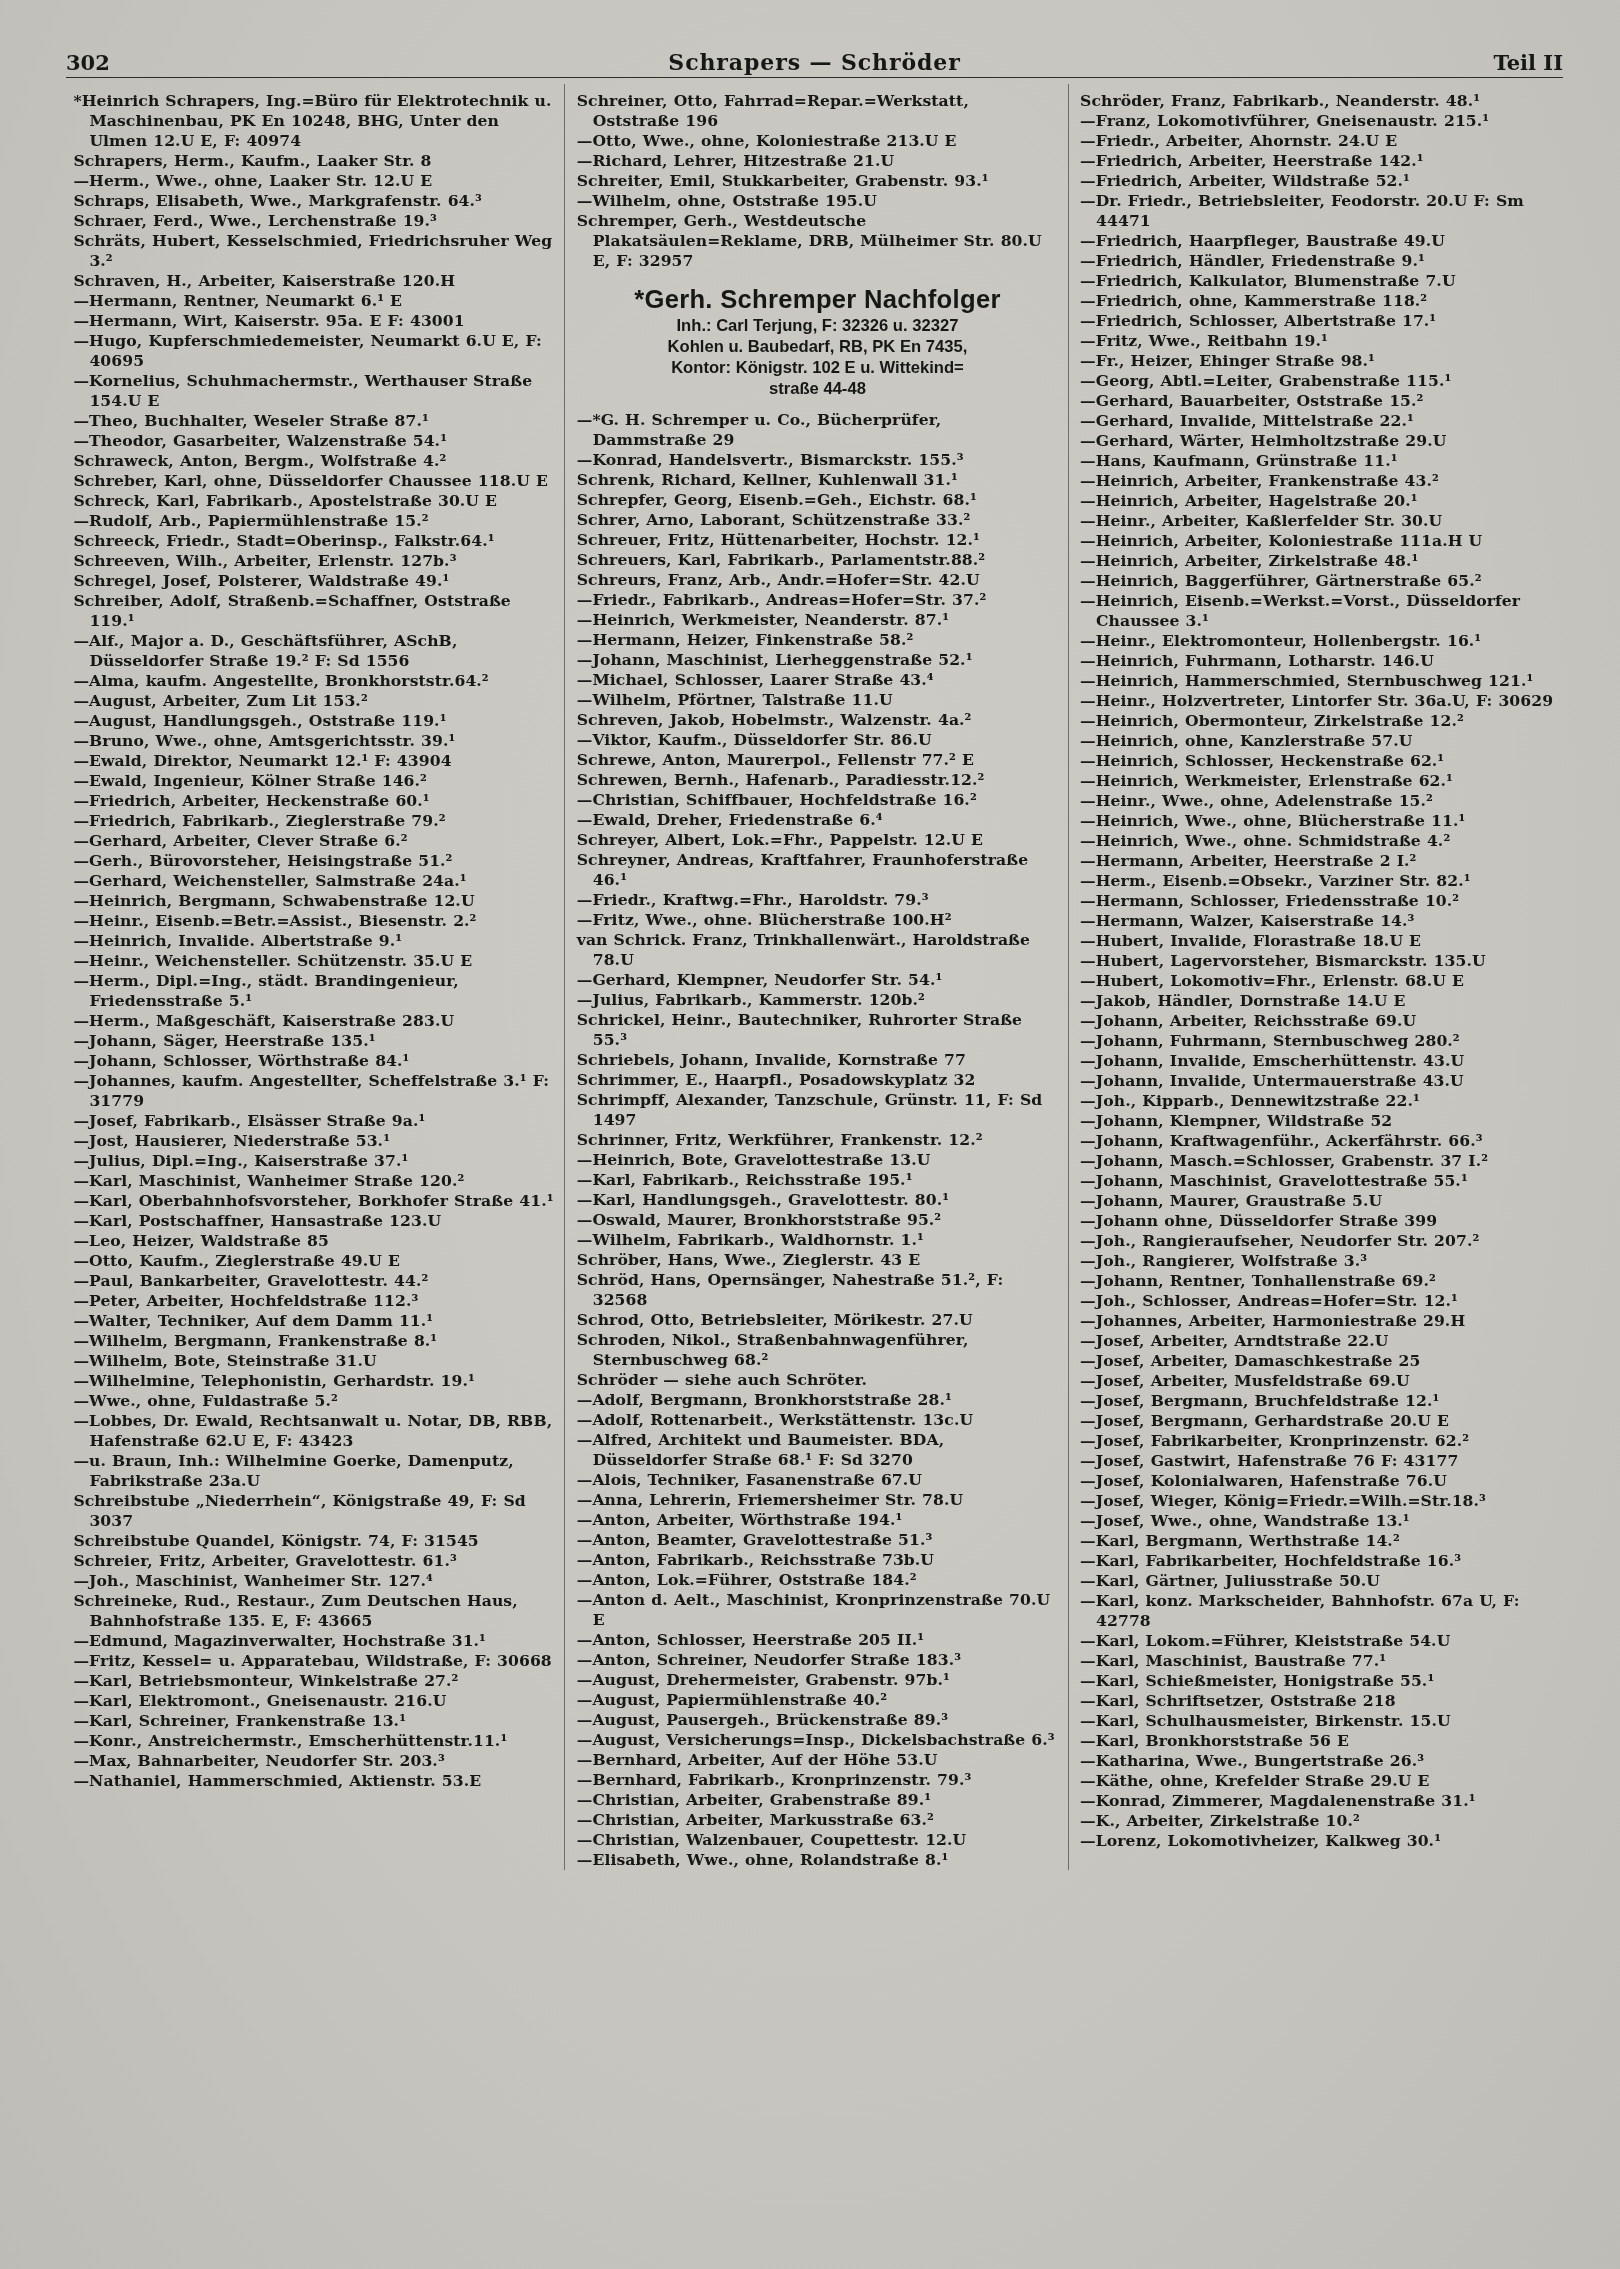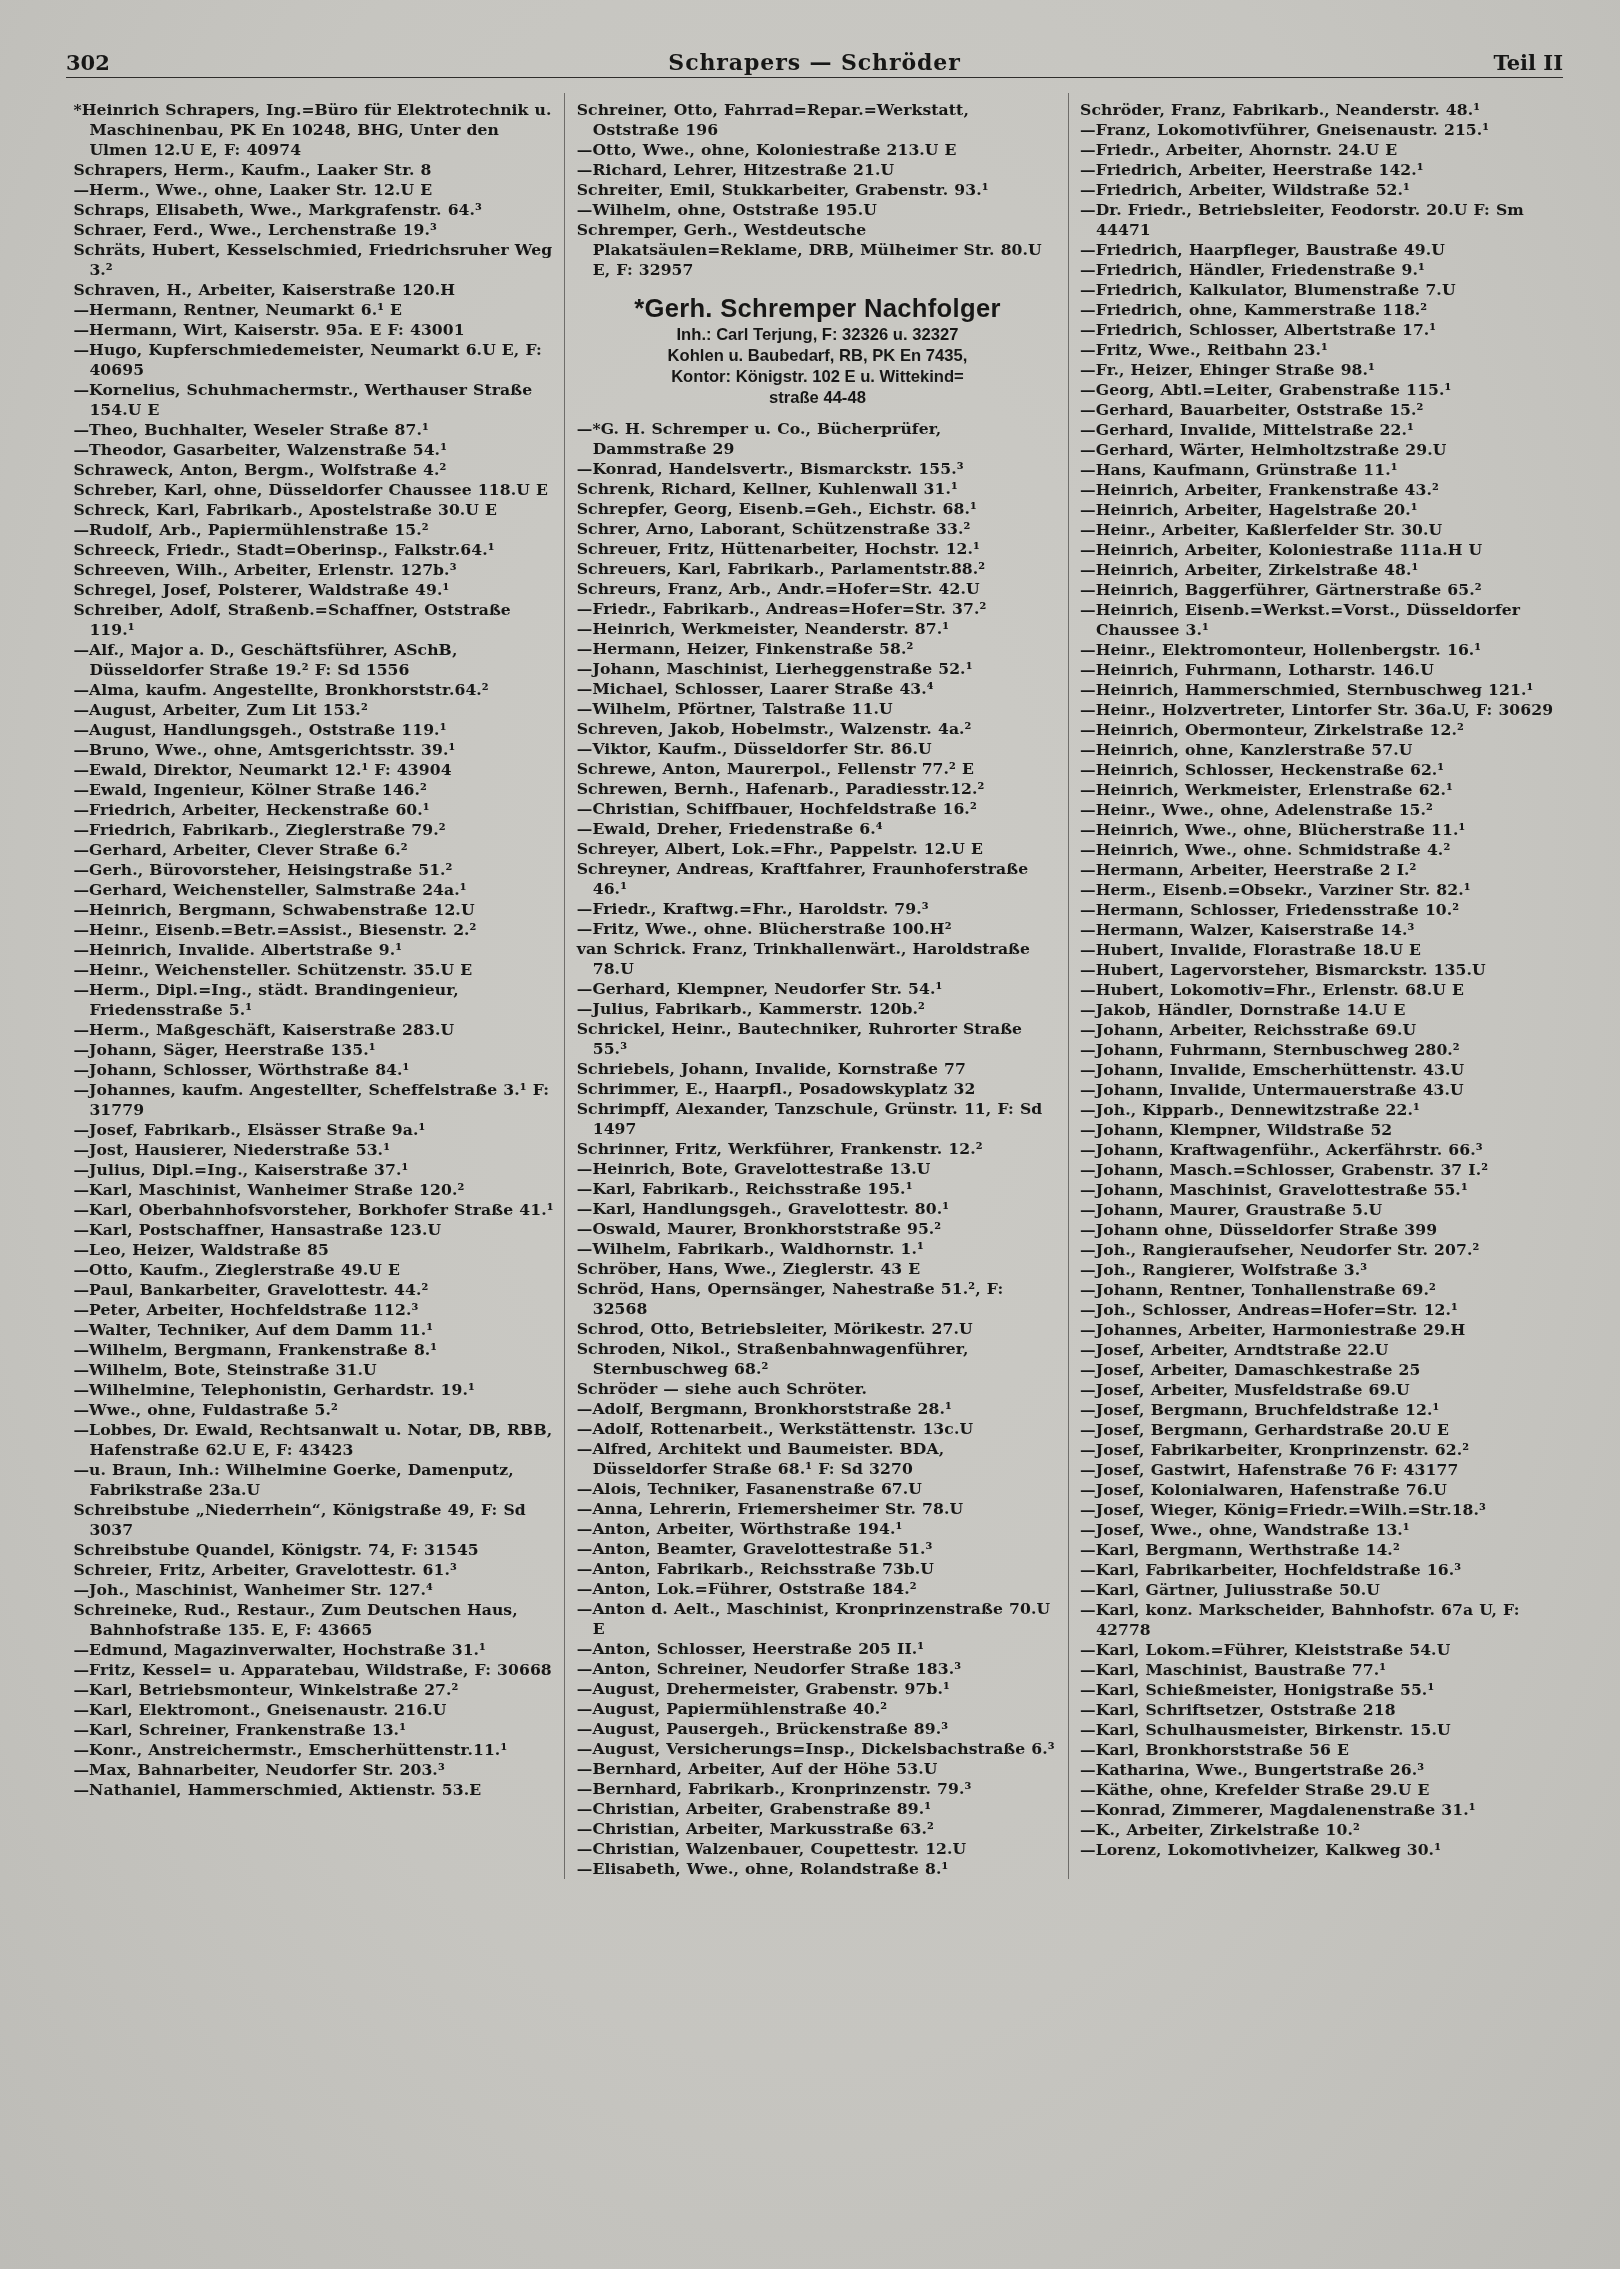--- a/index.html
+++ b/index.html
@@ -22,21 +22,20 @@
   .part-label{width:151px;text-align:right;font-size:21px;font-weight:bold;}
   .columns{
     display:flex;
     margin:5.7px 49px 0 62px;
     align-items:stretch;
   }
   .col{
     flex:1 1 0;
     padding:7.6px 9.5px 0 11.4px;
     min-width:0;
-    margin-top:9px;
   }
   .col + .col{border-left:0.9px solid rgba(50,49,46,.6);}
   .entry{
     font-size:15.6px;
     line-height:20px;
     font-weight:bold;
     padding-left:16px;
     text-indent:-16px;
     letter-spacing:0.1px;
     word-spacing:0.5px;
@@ -227,21 +226,21 @@
         <div class="entry">—Franz, Lokomotivführer, Gneisenaustr. 215.¹</div>
         <div class="entry">—Friedr., Arbeiter, Ahornstr. 24.U E</div>
         <div class="entry">—Friedrich, Arbeiter, Heerstraße 142.¹</div>
         <div class="entry">—Friedrich, Arbeiter, Wildstraße 52.¹</div>
         <div class="entry">—Dr. Friedr., Betriebsleiter, Feodorstr. 20.U F: Sm 44471</div>
         <div class="entry">—Friedrich, Haarpfleger, Baustraße 49.U</div>
         <div class="entry">—Friedrich, Händler, Friedenstraße 9.¹</div>
         <div class="entry">—Friedrich, Kalkulator, Blumenstraße 7.U</div>
         <div class="entry">—Friedrich, ohne, Kammerstraße 118.²</div>
         <div class="entry">—Friedrich, Schlosser, Albertstraße 17.¹</div>
-        <div class="entry">—Fritz, Wwe., Reitbahn 23.¹</div>
+        <div class="entry">—Fritz, Wwe., Reitbahn 19.¹</div>
         <div class="entry">—Fr., Heizer, Ehinger Straße 98.¹</div>
         <div class="entry">—Georg, Abtl.=Leiter, Grabenstraße 115.¹</div>
         <div class="entry">—Gerhard, Bauarbeiter, Oststraße 15.²</div>
         <div class="entry">—Gerhard, Invalide, Mittelstraße 22.¹</div>
         <div class="entry">—Gerhard, Wärter, Helmholtzstraße 29.U</div>
         <div class="entry">—Hans, Kaufmann, Grünstraße 11.¹</div>
         <div class="entry">—Heinrich, Arbeiter, Frankenstraße 43.²</div>
         <div class="entry">—Heinrich, Arbeiter, Hagelstraße 20.¹</div>
         <div class="entry">—Heinr., Arbeiter, Kaßlerfelder Str. 30.U</div>
         <div class="entry">—Heinrich, Arbeiter, Koloniestraße 111a.H U</div>

